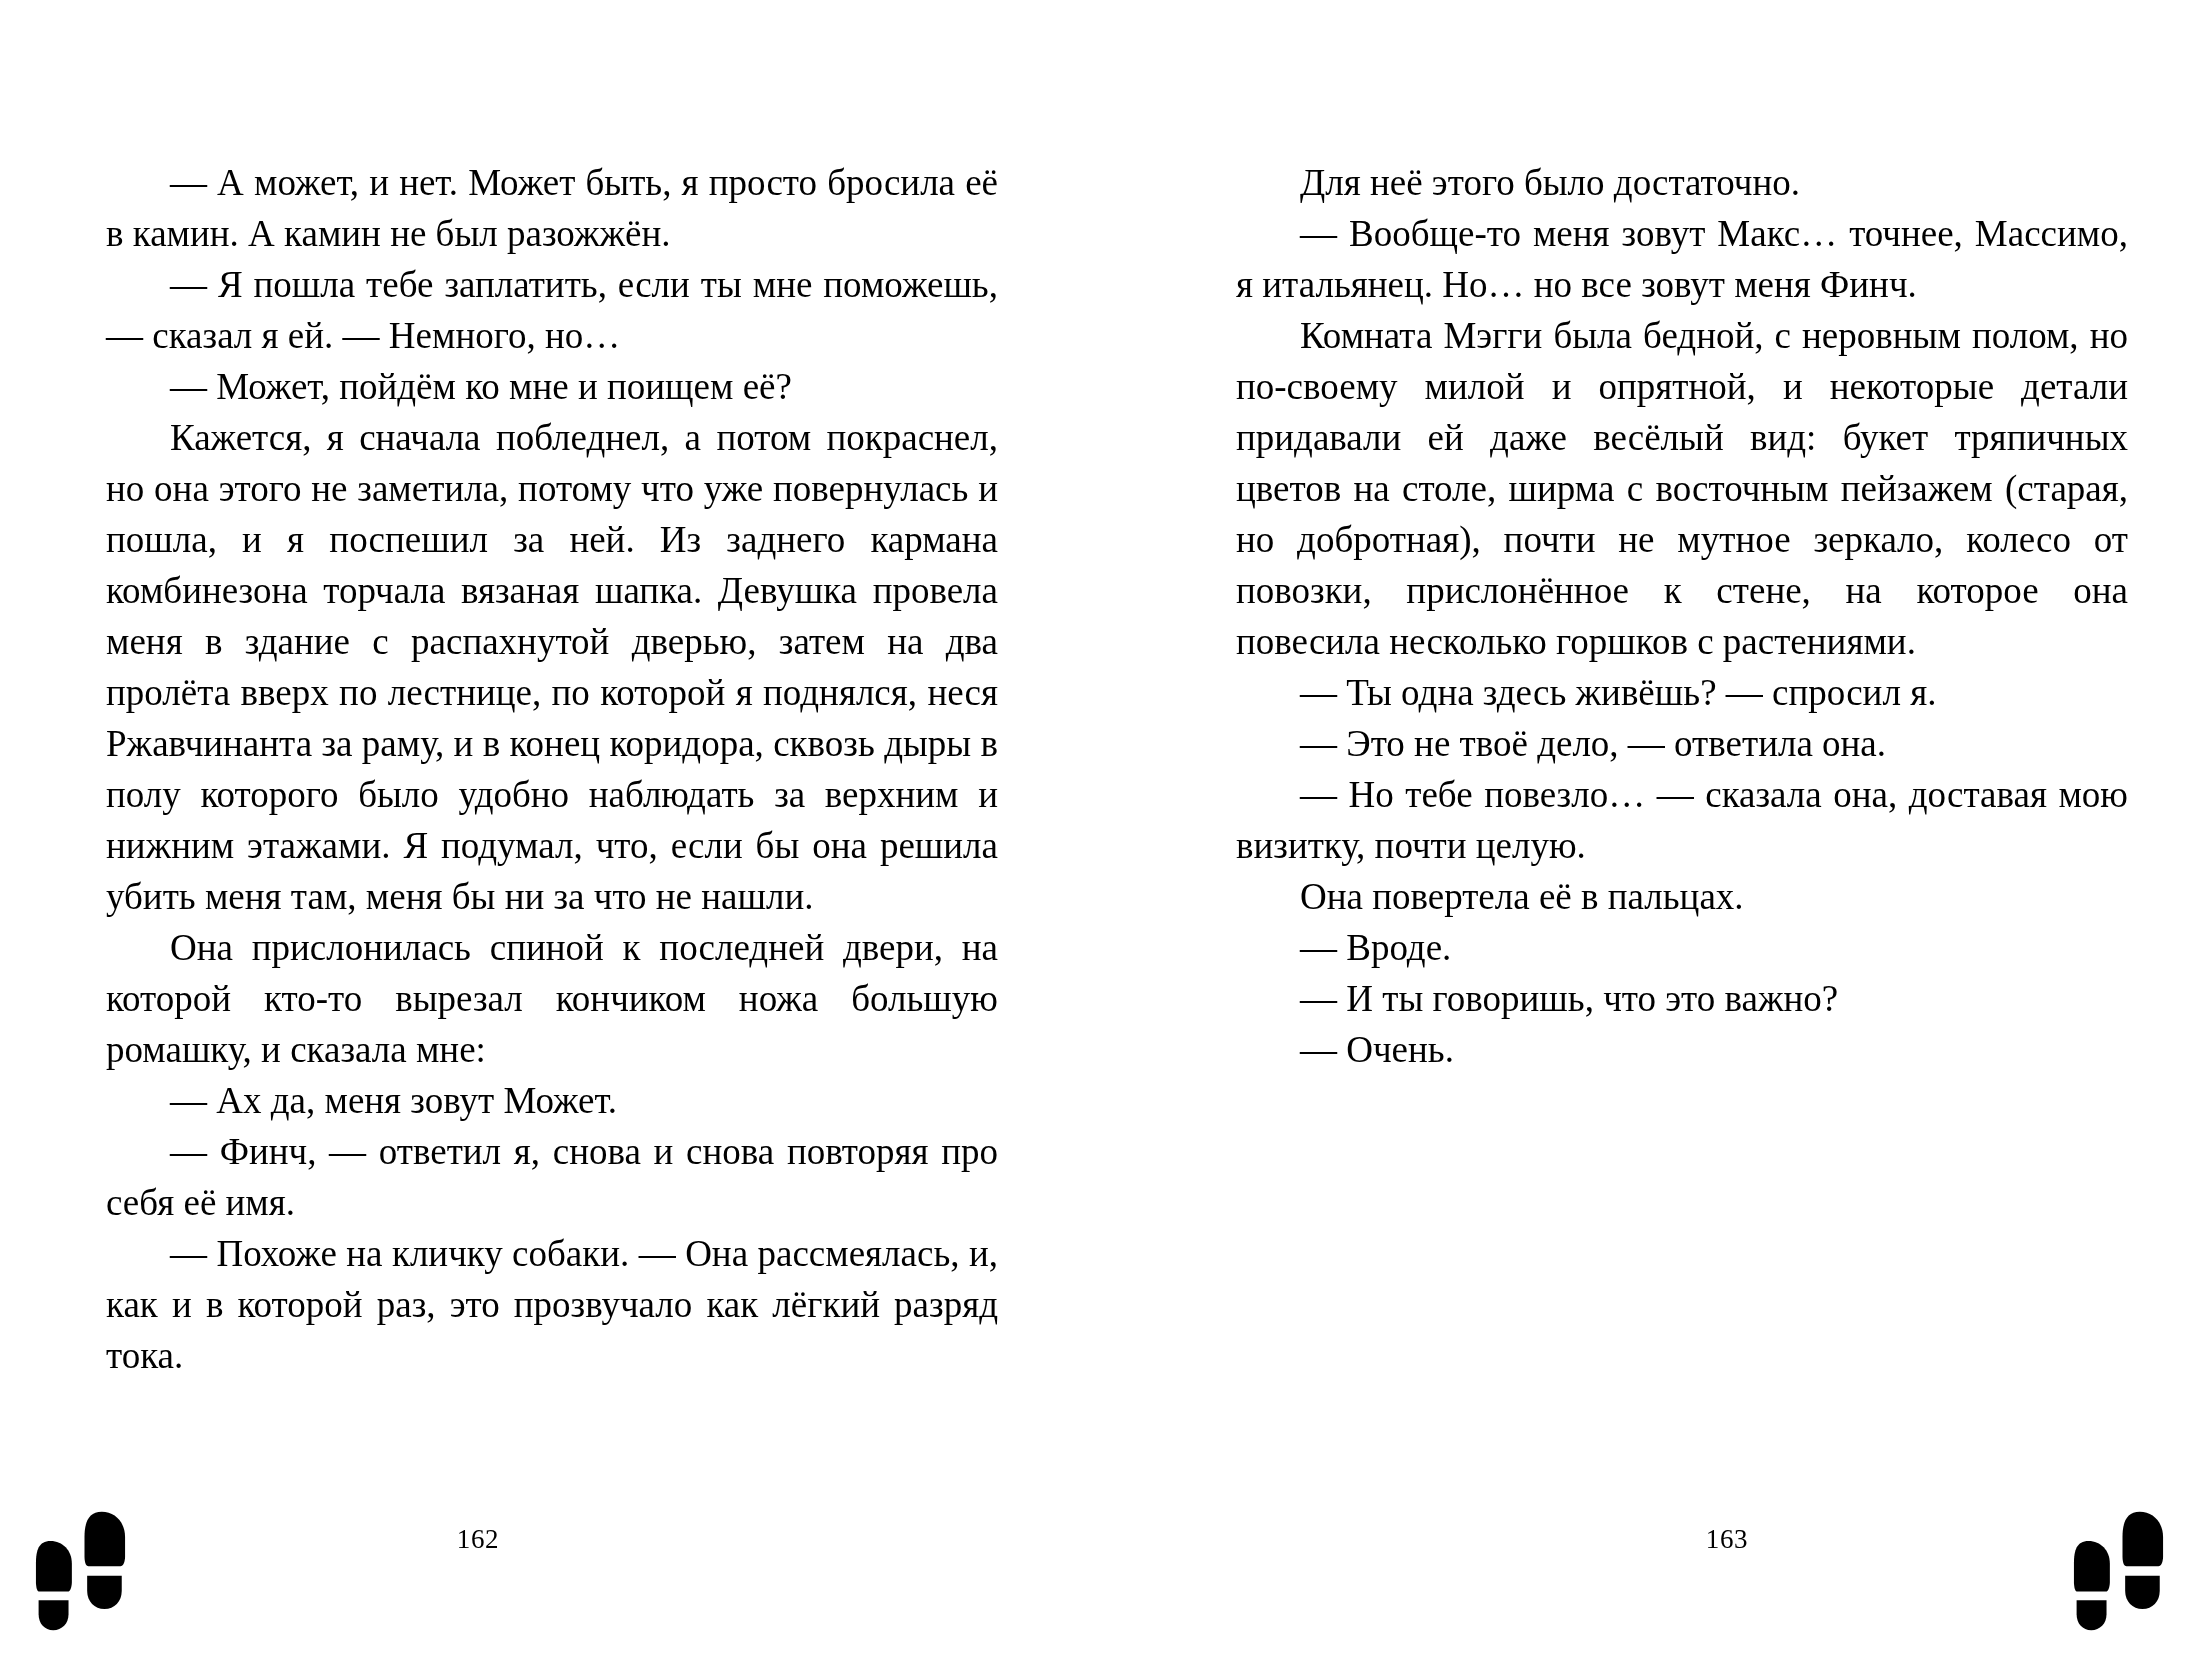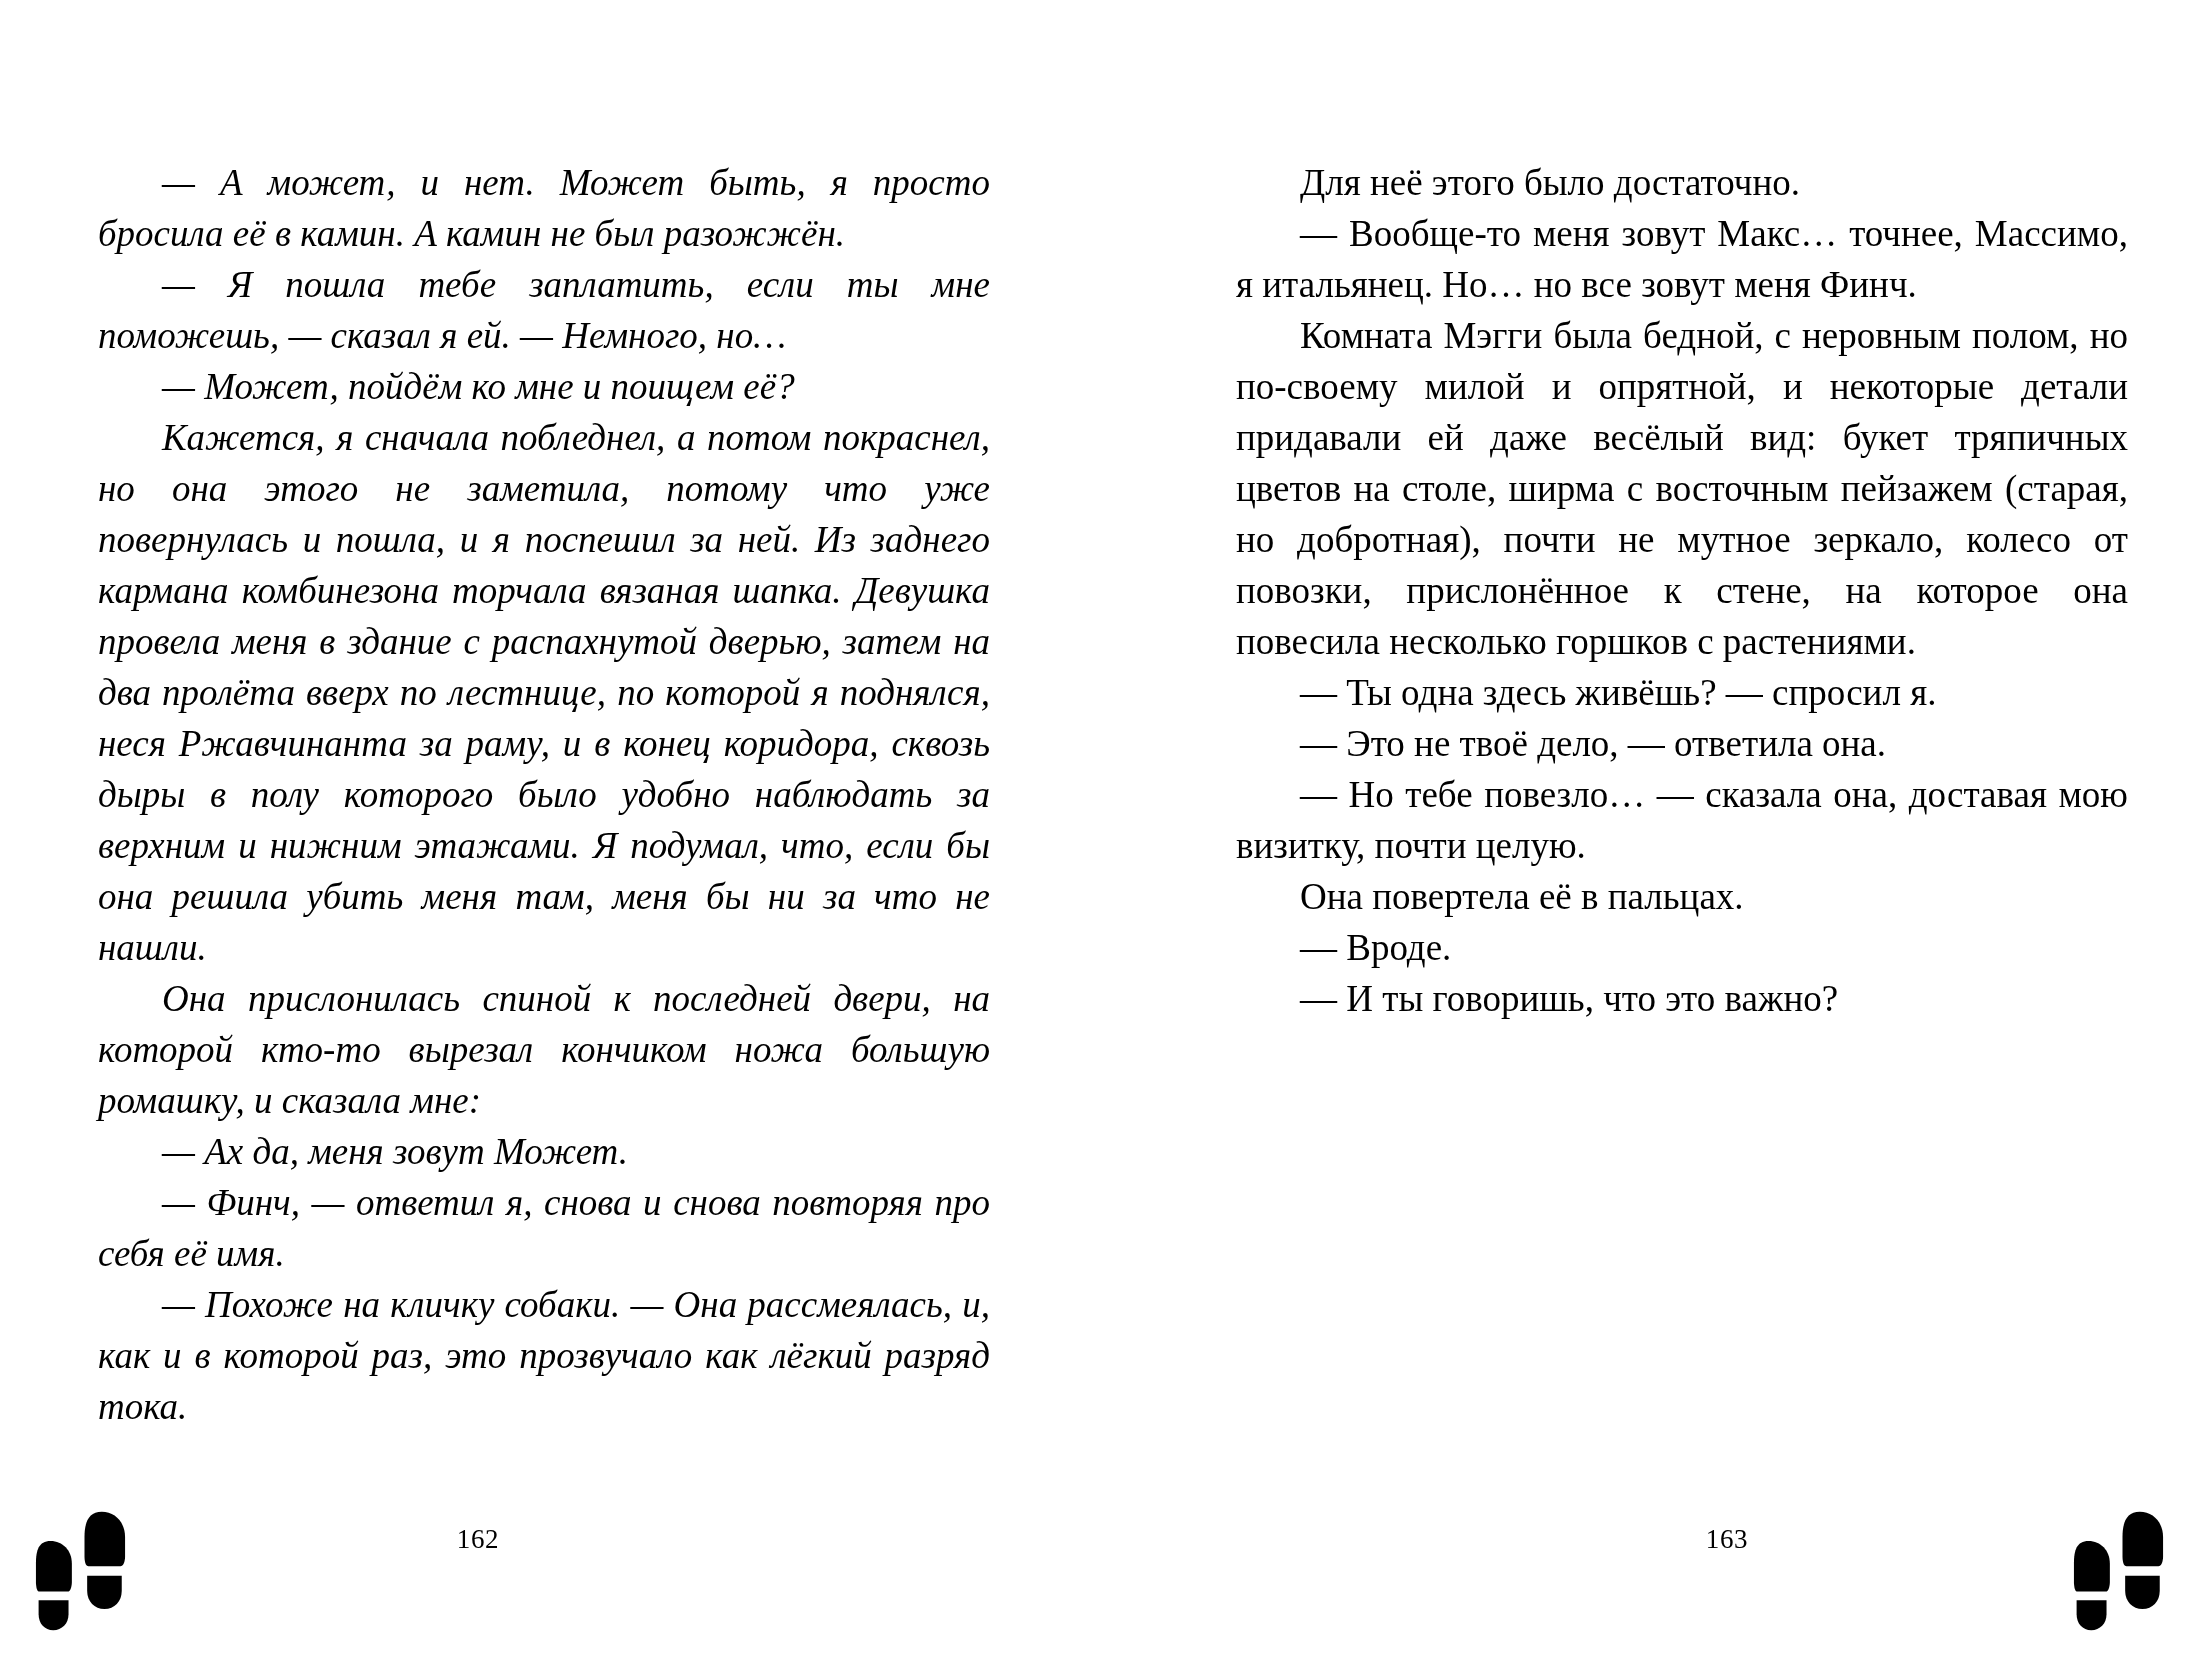--- a/index.html
+++ b/index.html
@@ -46,21 +46,21 @@
     line-height: 51px;
     text-align: justify;
     text-justify: inter-word;
     hyphens: manual;
     -webkit-hyphens: manual;
     font-weight: 400;
     letter-spacing: 0px;
     word-spacing: 0px;
   }
 
-  .book-page.left .textblock  { left: 98px; font-style: italic; }
+  .book-page.left .textblock  { left: 106px; }
   .book-page.right .textblock { left: 133px; }
 
   .textblock p {
     margin: 0;
     padding: 0;
     text-indent: 64px;
     text-align: justify;
   }
 
   
@@ -135,20 +135,21 @@
       <div class="textblock">
         <p>Для неё этого было достаточно.</p>
         <p>— Вообще-то меня зовут Макс… точнее, Массимо, я итальянец. Но… но все зовут меня Финч.</p>
         <p>Комната Мэгги была бедной, с неровным полом, но по-своему милой и опрятной, и некоторые детали придавали ей даже весёлый вид: букет тряпичных цветов на столе, ширма с восточным пейзажем (старая, но добротная), почти не мутное зеркало, колесо от повозки, прислонённое к стене, на которое она повесила несколько горшков с растениями.</p>
         <p>— Ты одна здесь живёшь? — спросил я.</p>
         <p>— Это не твоё дело, — ответила она.</p>
         <p>— Но тебе повезло… — сказала она, доставая мою визитку, почти целую.</p>
         <p>Она повертела её в пальцах.</p>
         <p>— Вроде.</p>
         <p>— И ты говоришь, что это важно?</p>
+        <p>— Очень.</p>
       </div>
 
       <div class="folio">163</div>
 
       <div class="footprints br">
         <svg viewBox="0 0 215 210" xmlns="http://www.w3.org/2000/svg" aria-hidden="true">
           <path fill="#000000" d="M58 63 C76 63 90 77 90 97 L90 124 C90 133 87 139 84 139 L41 139 C38 139 36 133 36 124 L36 97 C36 77 40 63 58 63 Z"></path>
           <path fill="#000000" d="M40 152 L85 152 L85 173 C85 187 75 197 62 197 C49 197 40 187 40 173 Z"></path>
           <path fill="#000000" d="M135 19 C155 19 170 35 170 57 L170 86 C170 95 167 101 163 101 L115 101 C111 101 109 95 109 86 L109 57 C109 35 115 19 135 19 Z"></path>
           <path fill="#000000" d="M113 115 L165 115 L165 138 C165 154 154 165 139 165 C124 165 113 154 113 138 Z"></path>

